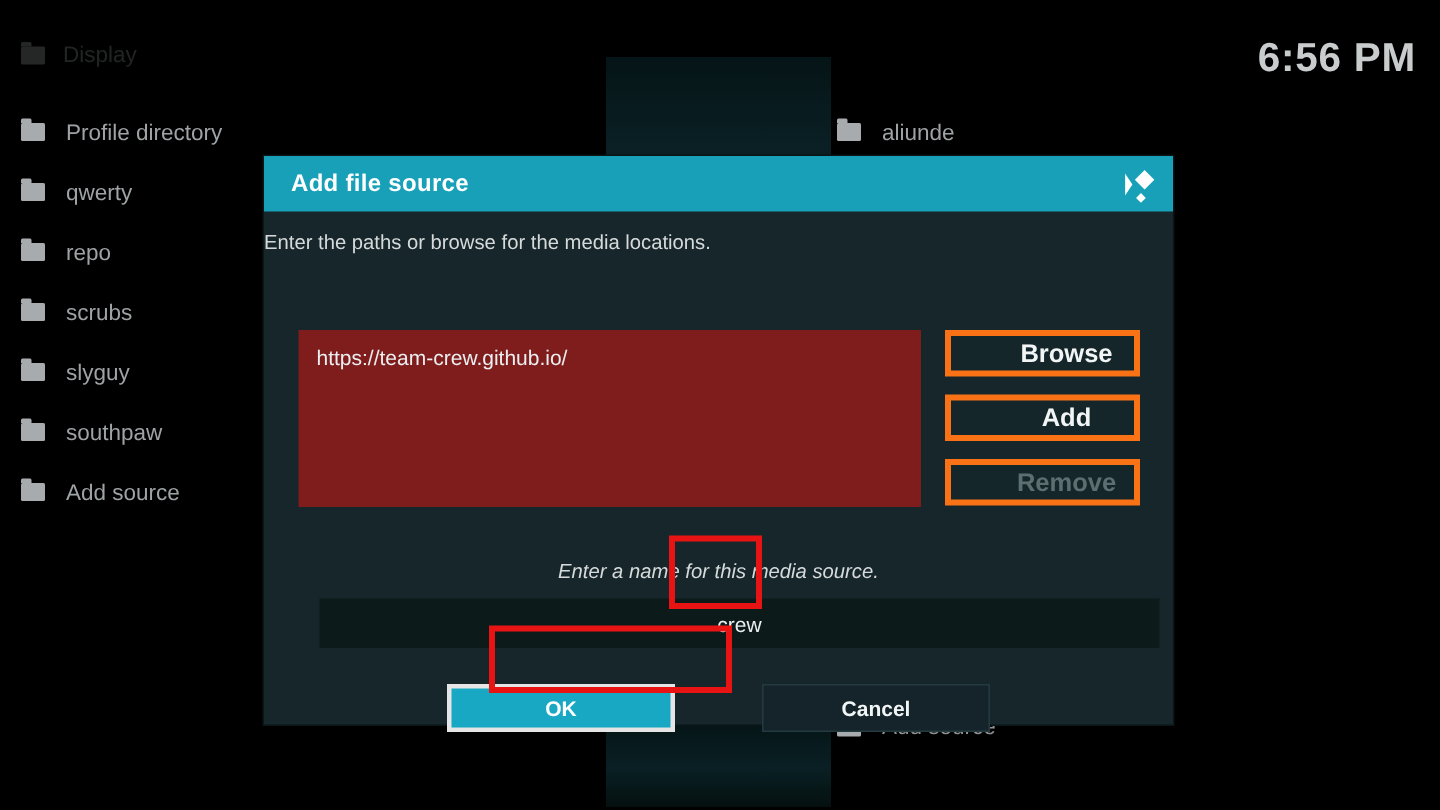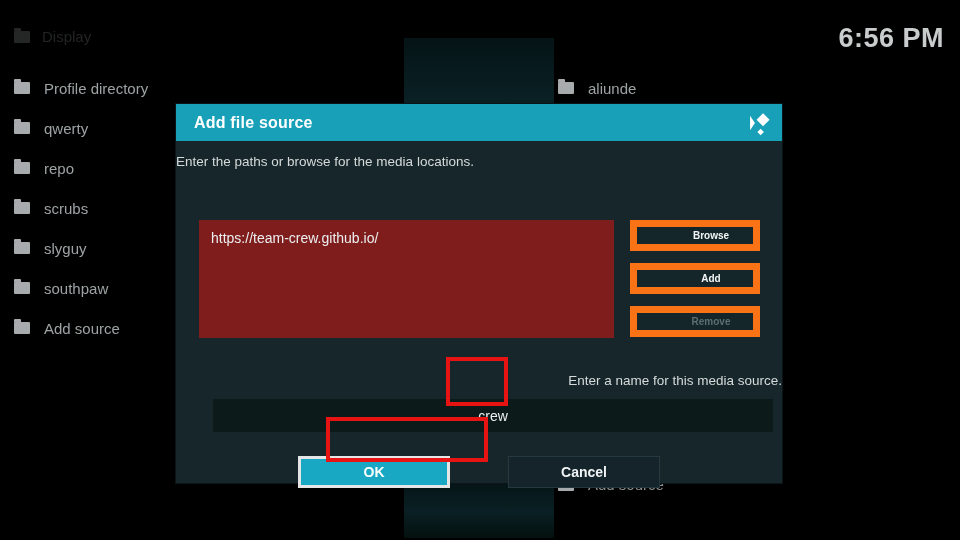--- a/index.html
+++ b/index.html
@@ -179,40 +179,41 @@
     left: 454px;
     top: 79px;
     width: 130px;
     display: flex;
     flex-direction: column;
     gap: 12px;
   }
   .btn {
     height: 31px;
     background: #15262a;
-    border: 7px solid #f97316;
+    border: 4px solid #f97316;
     display: flex;
     align-items: center;
     justify-content: center;
-    font-size: 10px;
+    font-size: 17px;
     color: #f2f5f5;
     font-weight: bold;
     box-sizing: border-box;
     padding-left: 32px;
   }
   .btn.disabled { color: #5b6f71; }
 
   .name-hint {
     position: absolute;
     left: 0;
     right: 0;
     top: 232px;
-    text-align: right;
+    text-align: center;
     font-size: 13.5px;
     color: #d6dadb;
+    font-style: italic;
   }
 
   .name-field {
     position: absolute;
     left: 37px;
     top: 258px;
     width: 560px;
     height: 33px;
     background: #0c1a1a;
     display: flex;

